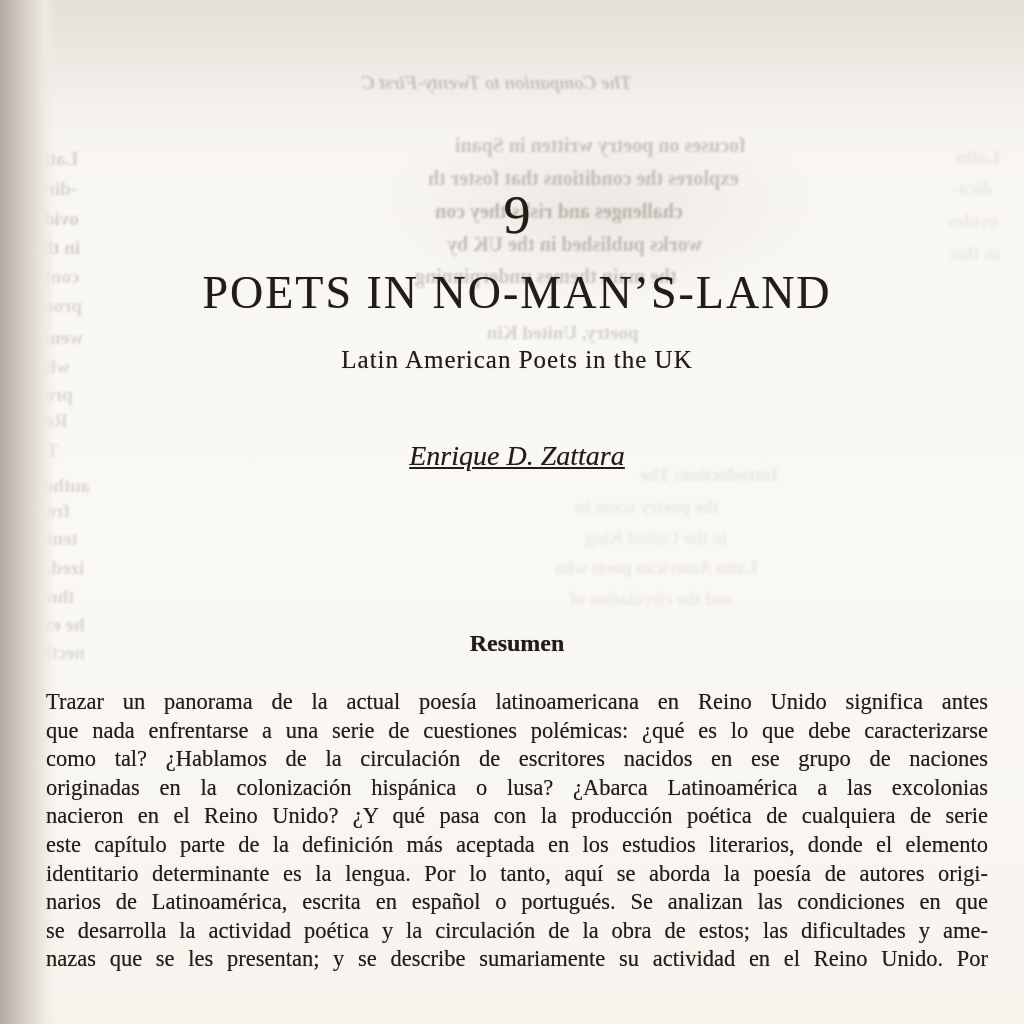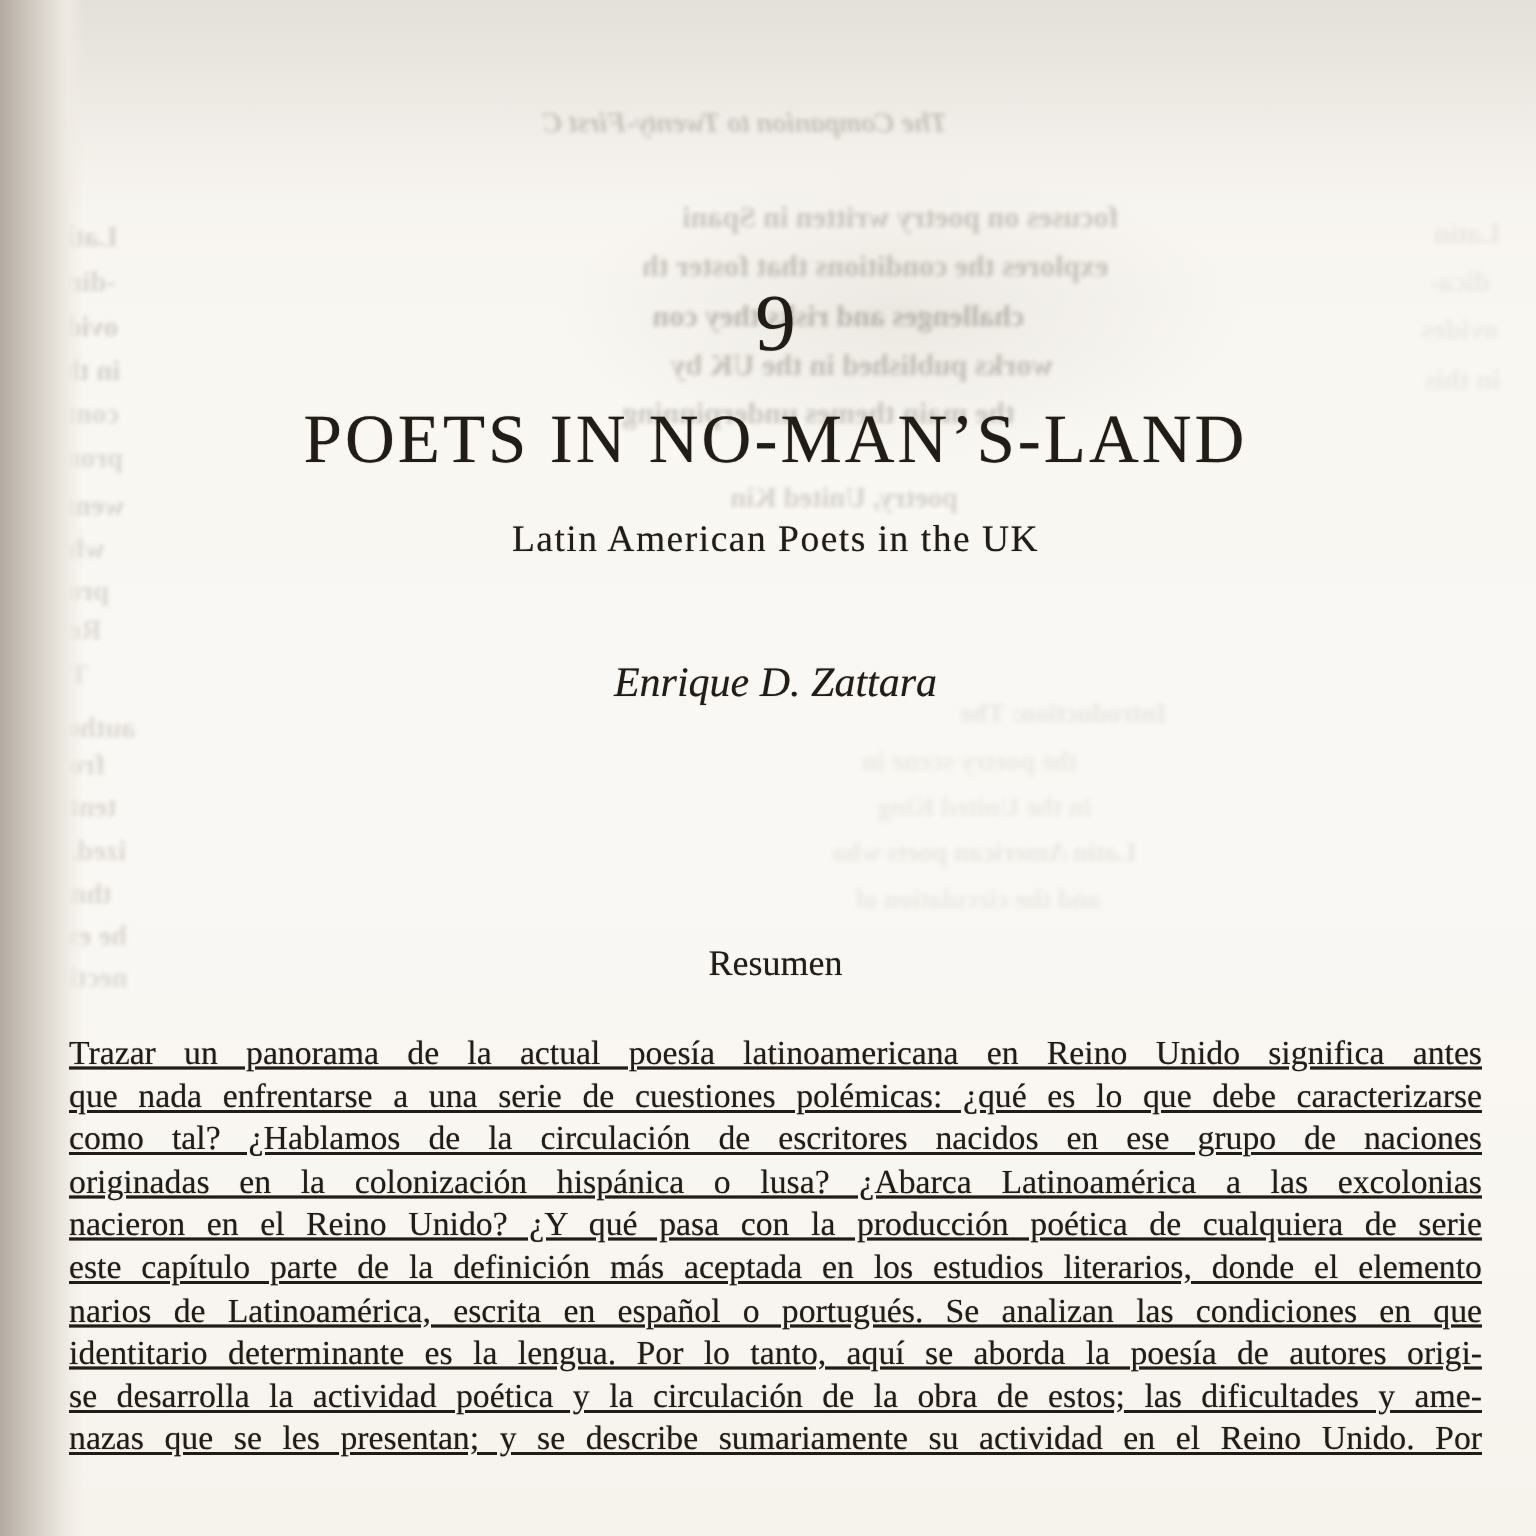--- a/index.html
+++ b/index.html
@@ -28,27 +28,27 @@
     font-weight:700;color:#5f574e;filter:blur(1.3px);
     font-family:"Liberation Serif","DejaVu Serif",serif;
   }
   .ghost.run{font-style:italic;}
   .ghost.faint{filter:blur(1.8px);}
   
   .content{position:absolute;left:46px;top:0;width:942px;height:1024px;text-align:center;}
   .chapnum{position:absolute;top:188px;left:0;width:100%;font-size:54px;line-height:1;}
   .title{position:absolute;top:268px;left:0;width:100%;font-size:46px;line-height:1.1;letter-spacing:2px;white-space:nowrap;}
   .subtitle{position:absolute;top:346px;left:0;width:100%;font-size:25px;line-height:1.1;letter-spacing:1px;white-space:nowrap;}
-  .author{position:absolute;top:441px;left:0;width:100%;font-size:28px;font-style:italic;line-height:1.1;}
-  .sechead{position:absolute;top:630px;left:0;width:100%;font-size:24px;font-weight:400;line-height:1.1;}
+  .author{position:absolute;top:441px;left:0;width:100%;font-size:28px;font-style:italic;line-height:1.1;text-decoration:underline;}
+  .sechead{position:absolute;top:630px;left:0;width:100%;font-size:24px;font-weight:700;line-height:1.1;}
   .bodytext{
     position:absolute;top:688px;left:0;width:942px;
     font-size:22.5px;line-height:28.6px;text-align:justify;
   }
-  .bl{text-align:justify;text-align-last:justify;text-decoration:underline;}
+  .bl{text-align:justify;text-align-last:justify;}
   .chapnum,.title,.subtitle,.author,.sechead,.bodytext{
     text-shadow:0 0 0.7px rgba(28,22,16,0.5);
   }
 </style>
 </head>
 <body>
 
 <div class="page">
 
   <div class="top-cast"></div>
@@ -101,20 +101,20 @@
     <div class="author">Enrique D. Zattara</div>
     <div class="sechead">Resumen</div>
 
     <div class="bodytext">
       <div class="bl">Trazar un panorama de la actual poesía latinoamericana en Reino Unido significa antes</div>
       <div class="bl">que nada enfrentarse a una serie de cuestiones polémicas: ¿qué es lo que debe caracterizarse</div>
       <div class="bl">como tal? ¿Hablamos de la circulación de escritores nacidos en ese grupo de naciones</div>
       <div class="bl">originadas en la colonización hispánica o lusa? ¿Abarca Latinoamérica a las excolonias</div>
       <div class="bl">nacieron en el Reino Unido? ¿Y qué pasa con la producción poética de cualquiera de serie</div>
       <div class="bl">este capítulo parte de la definición más aceptada en los estudios literarios, donde el elemento</div>
+      <div class="bl">identitario determinante es la lengua. Por lo tanto, aquí se aborda la poesía de autores origi-</div>
       <div class="bl">narios de Latinoamérica, escrita en español o portugués. Se analizan las condiciones en que</div>
-      <div class="bl">identitario determinante es la lengua. Por lo tanto, aquí se aborda la poesía de autores origi-</div>
       <div class="bl">se desarrolla la actividad poética y la circulación de la obra de estos; las dificultades y ame-</div>
       <div class="bl">nazas que se les presentan; y se describe sumariamente su actividad en el Reino Unido. Por</div>
     </div>
   </div>
 
 </div>
 
 </body></html>

